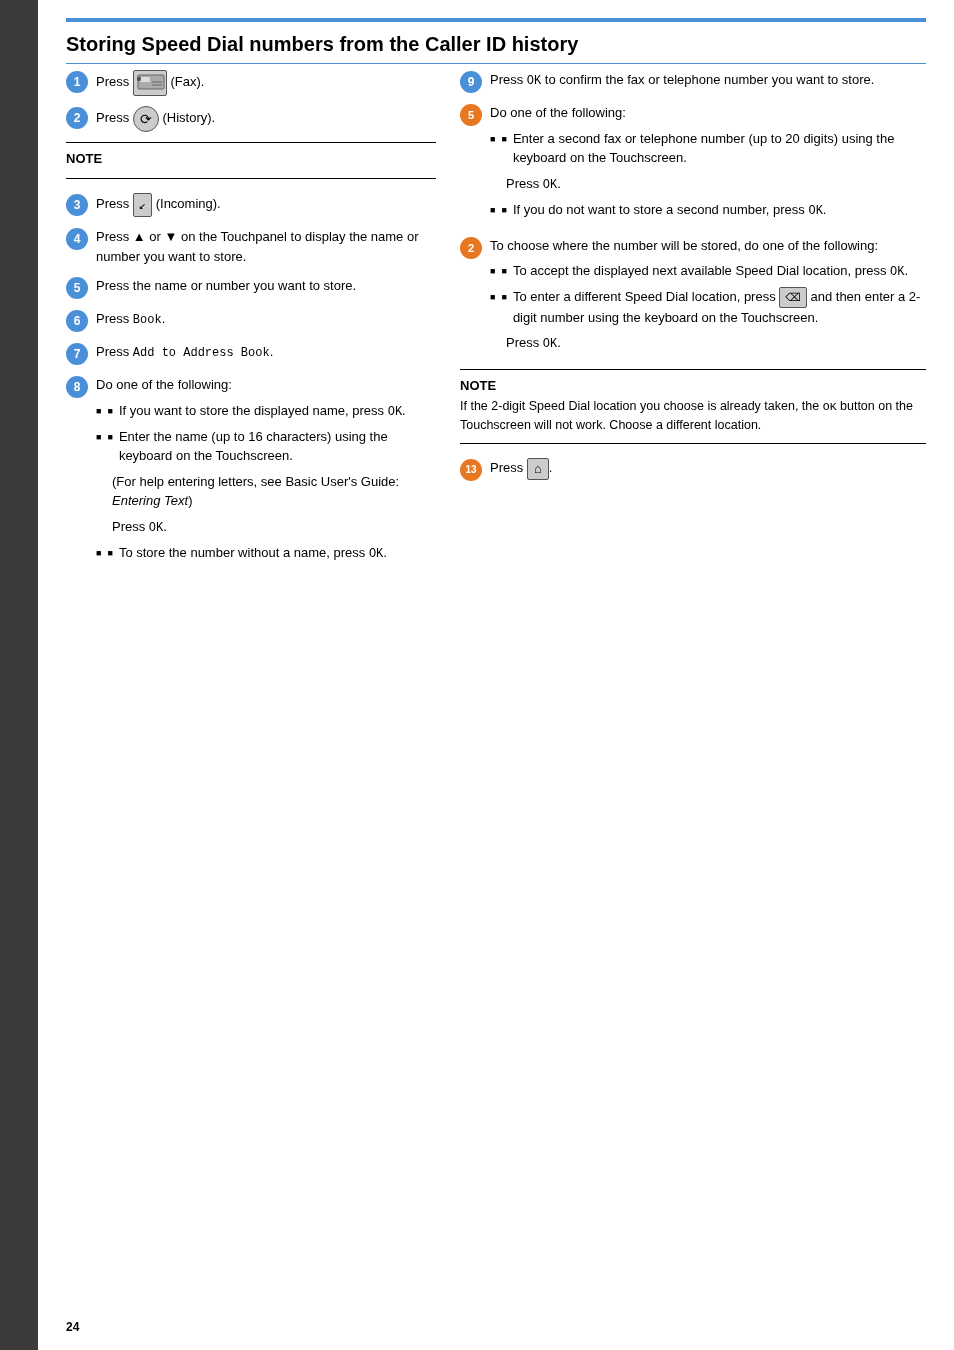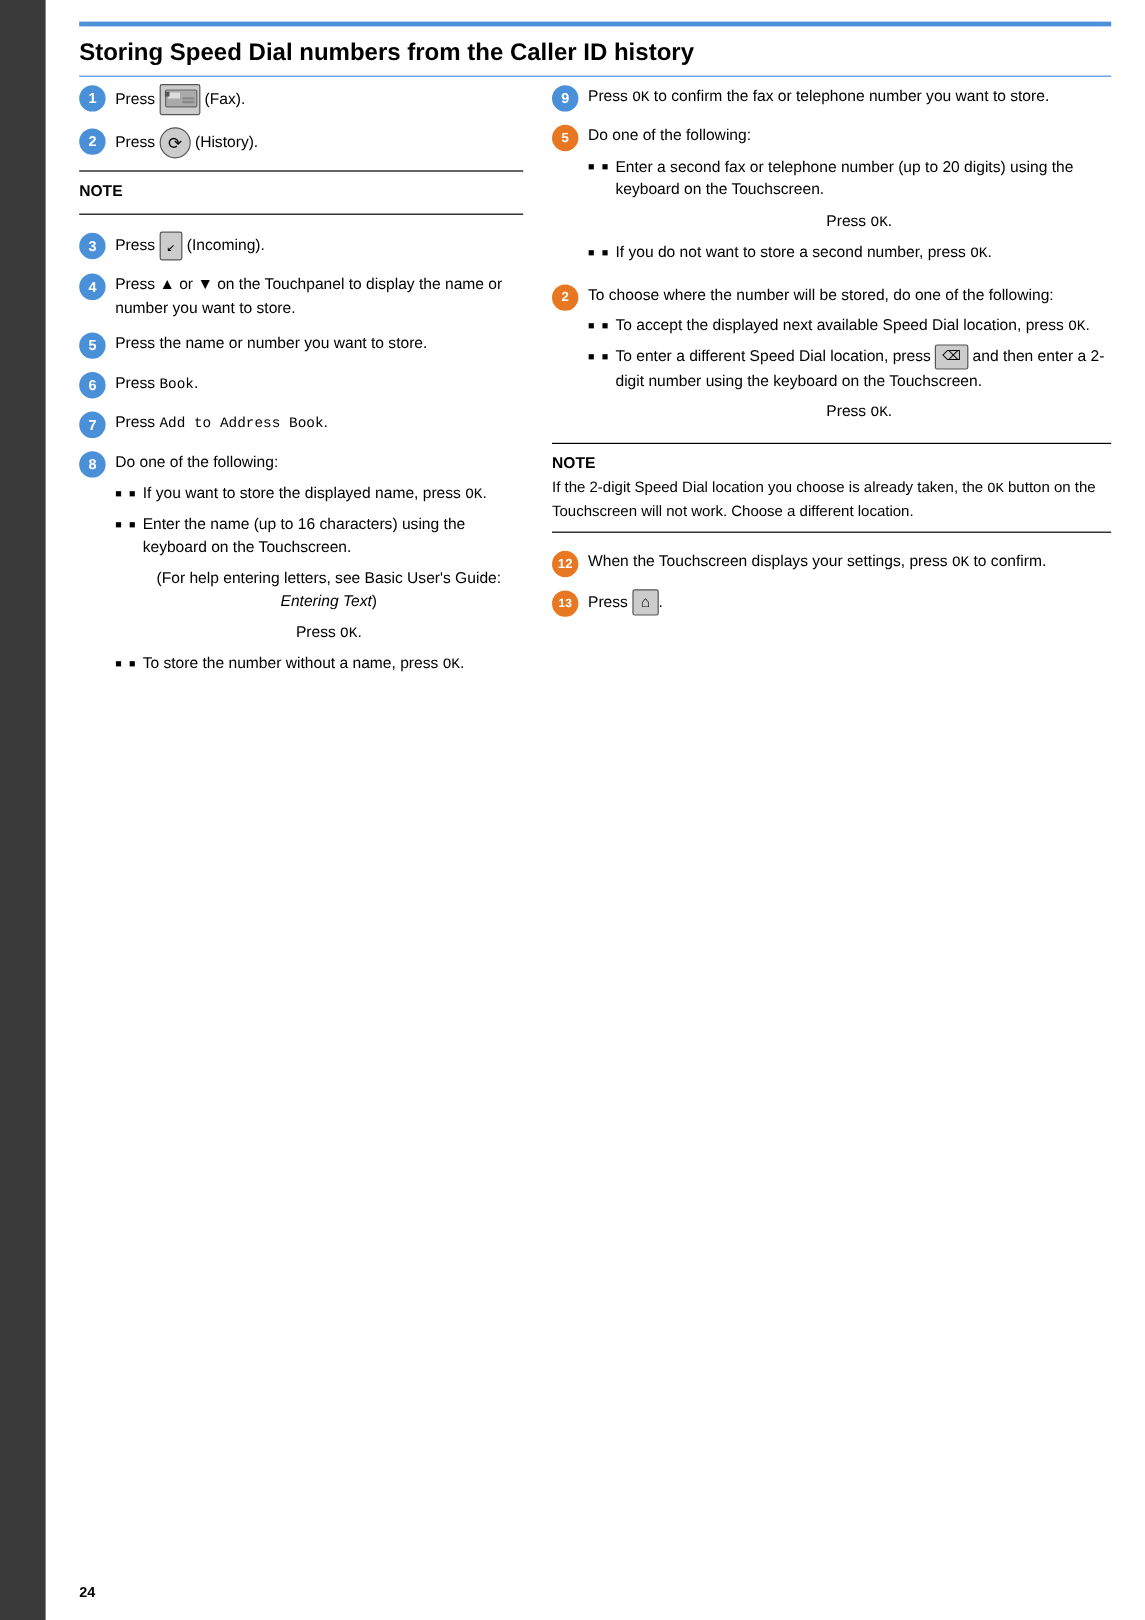--- a/index.html
+++ b/index.html
@@ -156,21 +156,20 @@
       margin-top: 4px;
       flex-shrink: 0;
     }
 
     .sub-indent {
       margin-left: 16px;
       margin-top: 4px;
       margin-bottom: 6px;
       font-size: 13px;
       line-height: 1.5;
-      text-align: center;
     }
 
     .page-number {
       position: absolute;
       bottom: 16px;
       left: 28px;
       font-size: 12px;
       font-weight: bold;
     }
 
@@ -359,26 +358,20 @@
           </div>
         </div>
 
         <div class="note-box">
           <div class="note-title">NOTE</div>
           <div class="note-text">
             If the 2-digit Speed Dial location you choose is already taken, the <code>OK</code> button on the Touchscreen will not work. Choose a different location.
           </div>
         </div>
 
-        <div class="step-row">
-          <div class="step-num orange" style="font-size:11px;">12</div>
-          <div class="step-text">
-            When the Touchscreen displays your settings, press <code>OK</code> to confirm.
-          </div>
-        </div>
 
         <div class="step-row">
           <div class="step-num orange" style="font-size:10px;">13</div>
           <div class="step-text">
             Press
             <span style="display:inline-block;width:22px;height:22px;border:1.5px solid #555;background:#ccc;border-radius:2px;text-align:center;line-height:20px;font-size:13px;vertical-align:middle;">⌂</span>.
           </div>
         </div>
 
       </div>

